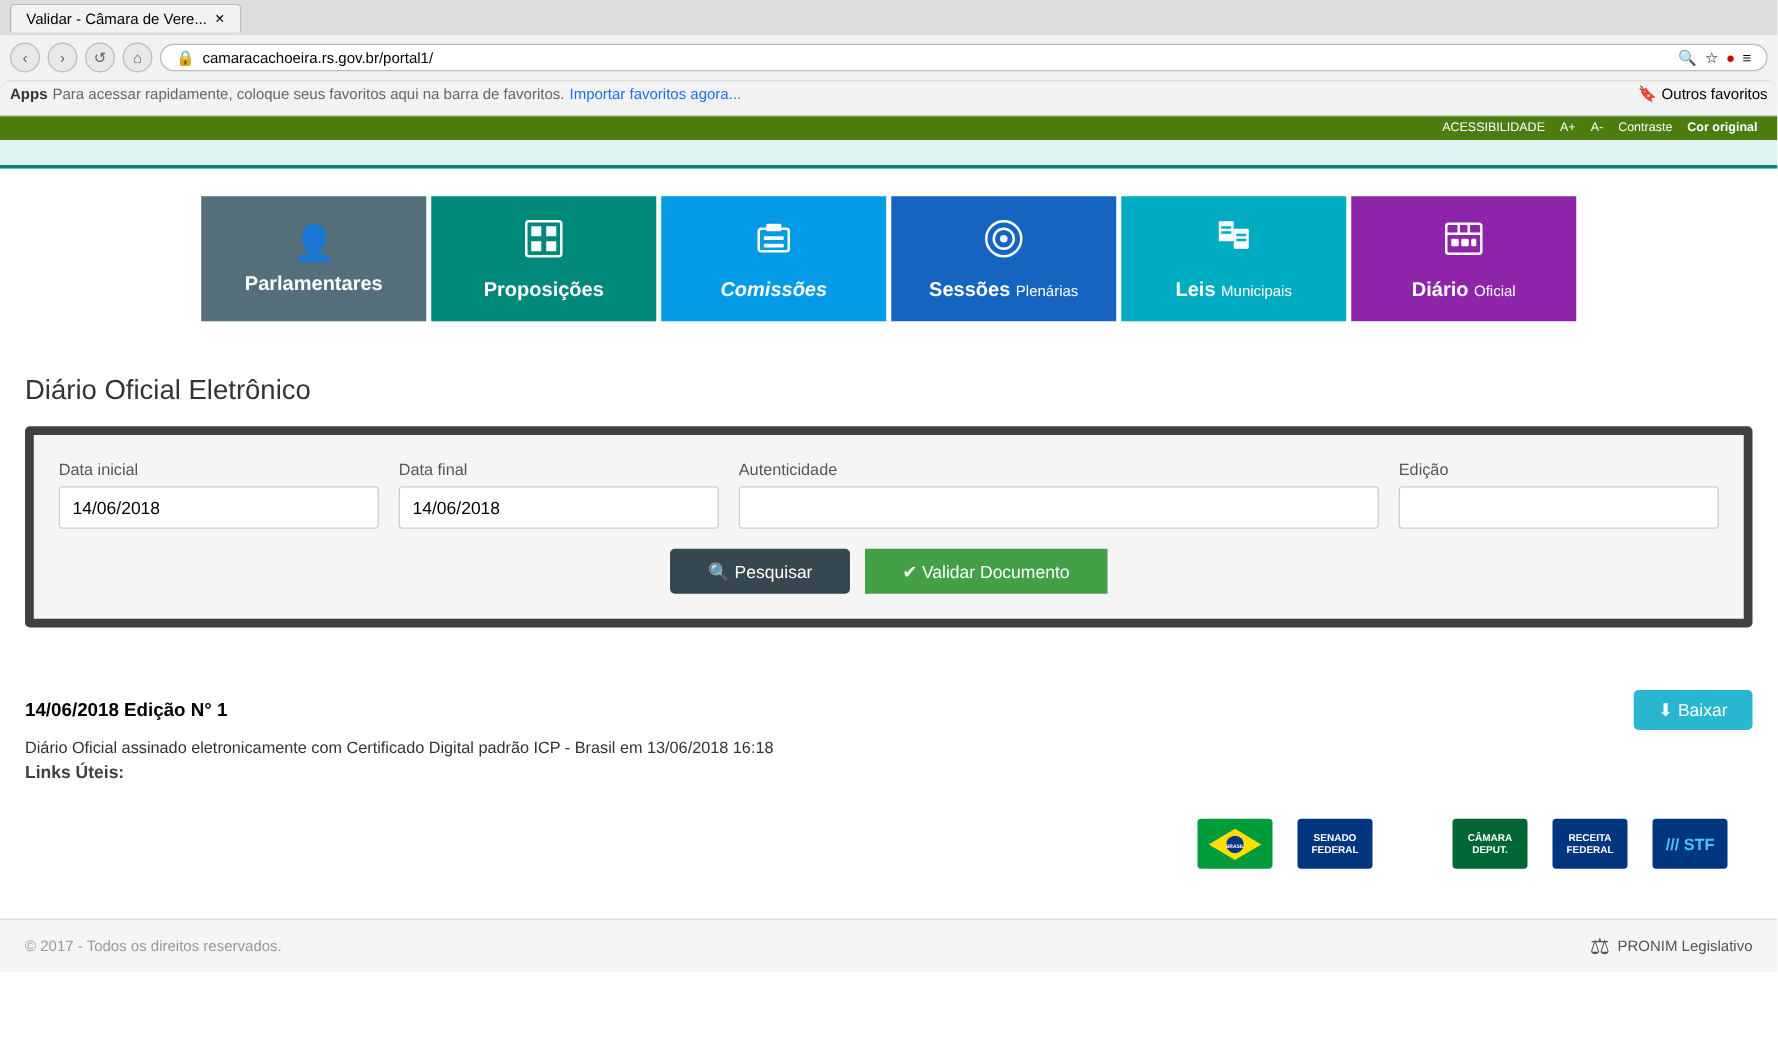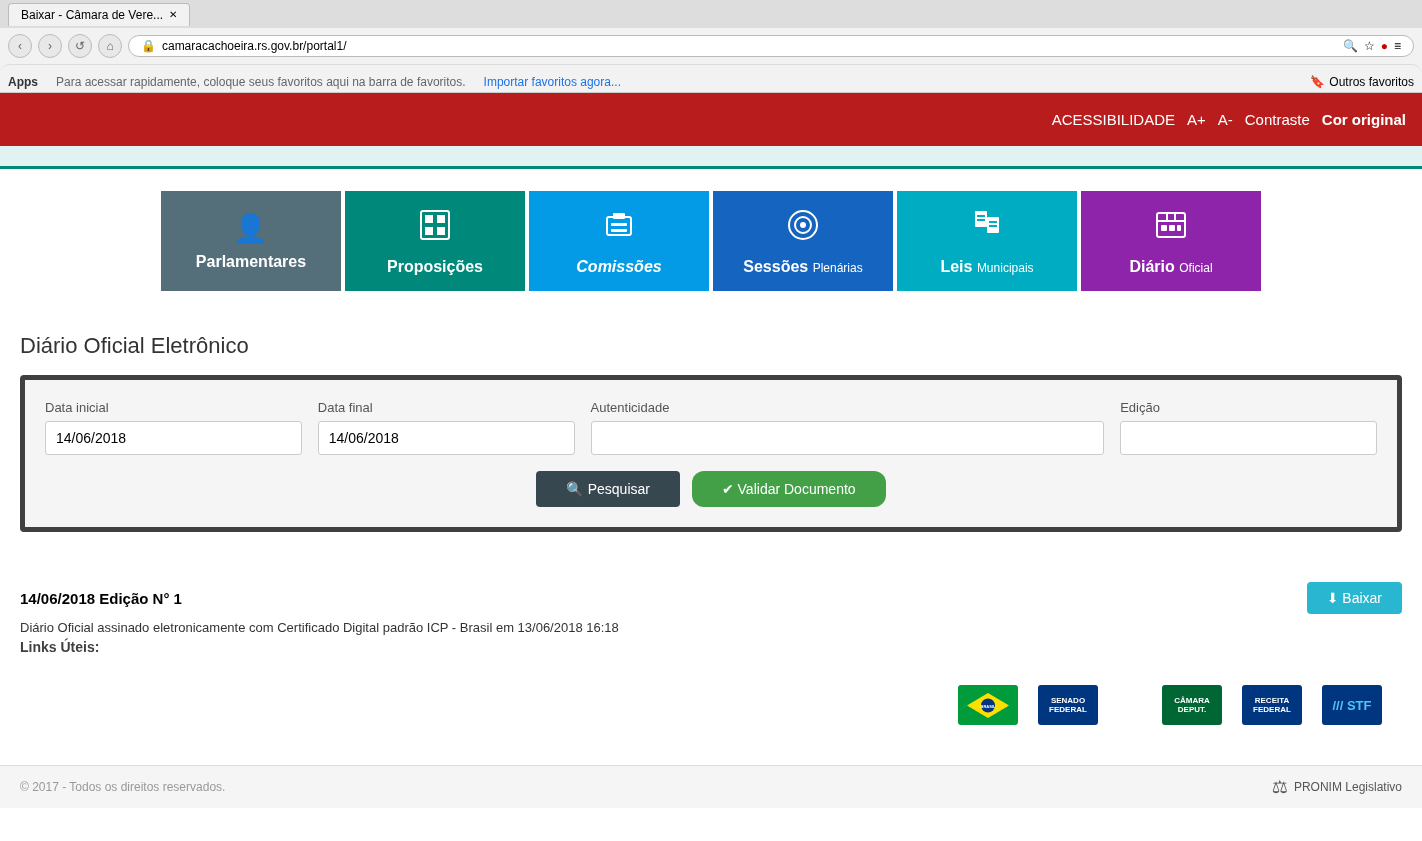--- a/index.html
+++ b/index.html
@@ -70,22 +70,22 @@
       outline: none;
       flex: 1;
       font-size: 12px;
     }
     .bookmarks-bar {
       background: #f2f2f2;
       border-top: 1px solid #ddd;
       padding: 3px 8px;
       font-size: 12px;
       display: flex;
-      align-items: flex-end;
-      gap: 18px;
+      align-items: flex-start;
+      gap: 4px;
       height: 28px;
       border-radius: 10px;
     }
     .bookmarks-bar .apps-label {
       font-weight: bold;
       color: #333;
     }
     .bookmarks-bar .bk-text {
       color: #666;
     }
@@ -95,28 +95,28 @@
     }
     .bookmarks-bar .outros {
       margin-left: auto;
       display: flex;
       align-items: center;
       gap: 4px;
     }
 
     
     .accessibility-bar {
-      background: #b91c1c;
+      background: #4d7c0f;
       color: #fff;
       display: flex;
       justify-content: flex-end;
       align-items: center;
-      padding: 18px 16px;
+      padding: 4px 16px;
       gap: 12px;
-      font-size: 15px;
+      font-size: 10px;
     }
     .accessibility-bar span {
       cursor: pointer;
     }
     .accessibility-bar .cor-original {
       color: #fff;
       font-weight: bold;
     }
 
     
@@ -192,21 +192,21 @@
     .section-title {
       font-size: 22px;
       color: #333;
       margin-bottom: 16px;
       font-weight: normal;
     }
 
     
     .search-form {
       background: #f5f5f5;
-      border: 5px solid #404040;
+      border: 7px solid #404040;
       padding: 20px;
       border-radius: 4px;
       margin-bottom: 20px;
     }
     .form-row {
       display: flex;
       gap: 16px;
       margin-bottom: 16px;
     }
     .form-group {
@@ -245,21 +245,21 @@
       display: flex;
       align-items: center;
       gap: 6px;
     }
     .btn-validar {
       background: #43a047;
       color: #fff;
       border: none;
       padding: 10px 30px;
       font-size: 14px;
-      border-radius: 12px;
+      border-radius: 0;
       cursor: pointer;
       display: flex;
       align-items: center;
       gap: 6px;
     }
 
     
     .result-section {
       padding: 10px 20px 20px;
     }
@@ -368,21 +368,21 @@
       color: #555;
       font-size: 12px;
     }
   </style>
 </head>
 <body>
 
 <div class="browser-chrome">
   <div class="browser-titlebar">
     <div class="browser-tab">
-      <span>Baixar - Câmara de Vere...</span>
+      <span>Validar - Câmara de Vere...</span>
       <span class="tab-close">✕</span>
     </div>
   </div>
   <div class="browser-nav">
     <div class="nav-btn">‹</div>
     <div class="nav-btn">›</div>
     <div class="nav-btn">↺</div>
     <div class="nav-btn">⌂</div>
     <div class="address-bar">
       <span>🔒</span>

